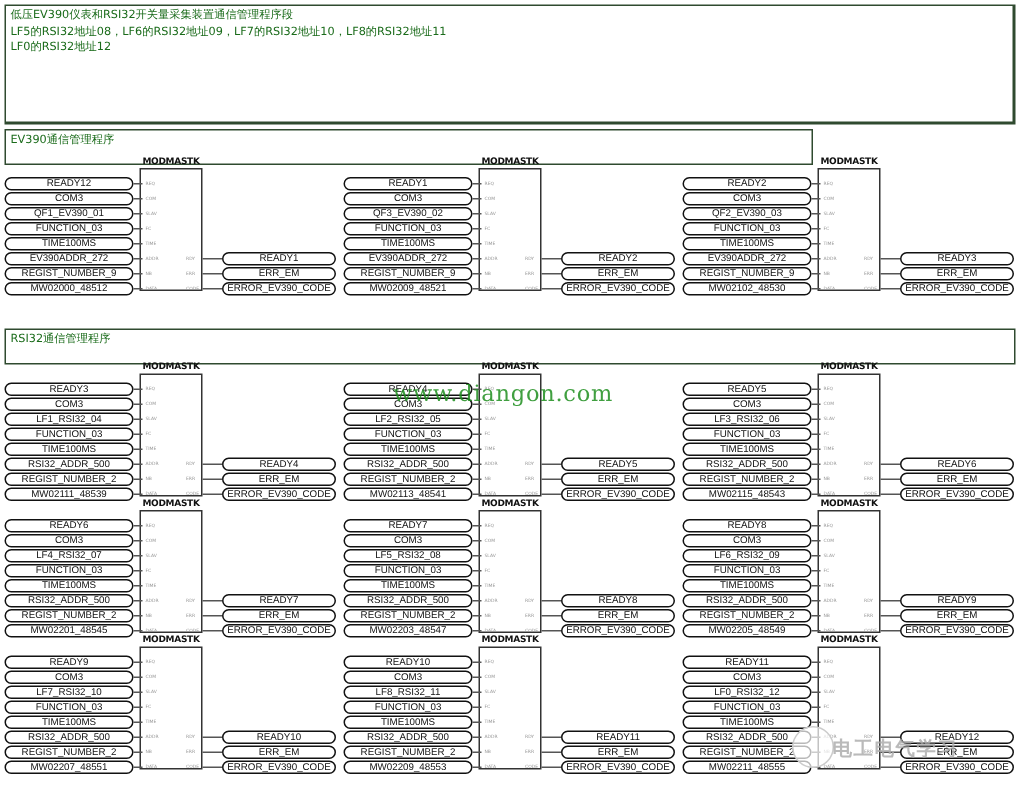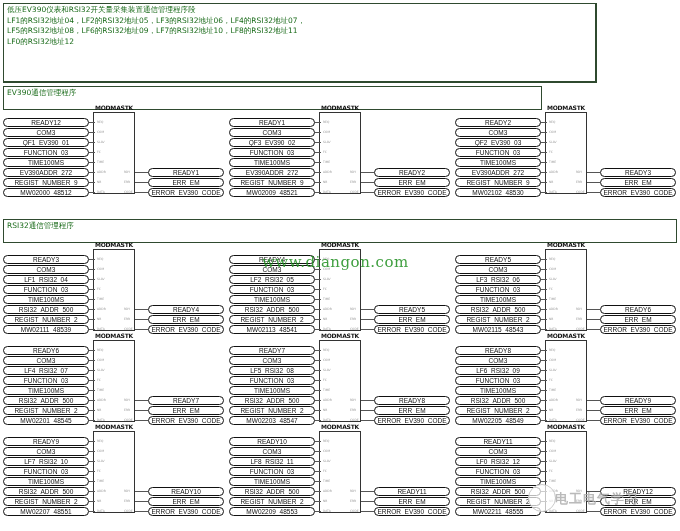--- a/index.html
+++ b/index.html
@@ -1,21 +1,21 @@
 <!DOCTYPE html>
 <html><head>
 <meta charset="utf-8">
 <style>
   html, body { margin:0; padding:0; }
   body { width:680px; height:531px; background:#ffffff; position:relative; overflow:hidden;
          font-family:"DejaVu Sans", sans-serif; }
   .comment { position:absolute; left:3px; border:1px solid #2f4a2f; background:#fff;
              box-sizing:border-box; color:#1a6b1a; font-size:7.5px; line-height:10.5px; padding:1px 3px; }
   .comment .line { white-space:nowrap; }
-  #comment-main { top:3px; width:594px; height:80px; border-width:1px 2px 2px 1px; }
+  #comment-main { top:3px; width:674px; height:80px; border-width:1px 2px 2px 1px; }
   #comment-ev { top:86px; width:539px; height:24px; }
   #comment-rs { top:219px; width:674px; height:24px; }
   .block { position:absolute; width:226px; height:90px; }
   .fb { position:absolute; left:93px; top:8px; width:42px; height:82px; border:1px solid #333;
         background:#fff; box-sizing:border-box; }
   .fb-title { position:absolute; left:93px; top:0; width:42px; font-size:6px; font-weight:bold;
               text-align:center; color:#111; letter-spacing:-0.2px; }
   .pill { position:absolute; height:9px; border:1.2px solid #111; border-radius:5px; background:#fff;
           box-sizing:border-box; font-family:"Liberation Sans", sans-serif; font-size:6.5px; line-height:7px;
           text-align:center; color:#111; white-space:nowrap; overflow:hidden; }
@@ -30,21 +30,20 @@
   .watermark2 { position:absolute; left:555px; top:490px; font-size:13px; color:#aaa; opacity:0.8;
                 font-weight:bold; letter-spacing:1px; }
   .wm-circle { position:absolute; left:528px; top:484px; width:26px; height:26px; border-radius:50%;
                border:1px solid #ccc; background:rgba(255,255,255,0.7); }
 </style>
 </head>
 <body>
 
 <div id="comment-main" class="comment">
   <div class="line">低压EV390仪表和RSI32开关量采集装置通信管理程序段</div>
-  <div class="line">LF1的RSI32地址04，LF2的RSI32地址05，LF3的RSI32地址06，LF4的RSI32地址07，</div>
   <div class="line">LF5的RSI32地址08，LF6的RSI32地址09，LF7的RSI32地址10，LF8的RSI32地址11</div>
   <div class="line">LF0的RSI32地址12</div>
 </div>
 
 <div id="comment-ev" class="comment">
   <div class="line">EV390通信管理程序</div>
 </div>
 
 <div id="comment-rs" class="comment">
   <div class="line">RSI32通信管理程序</div>

